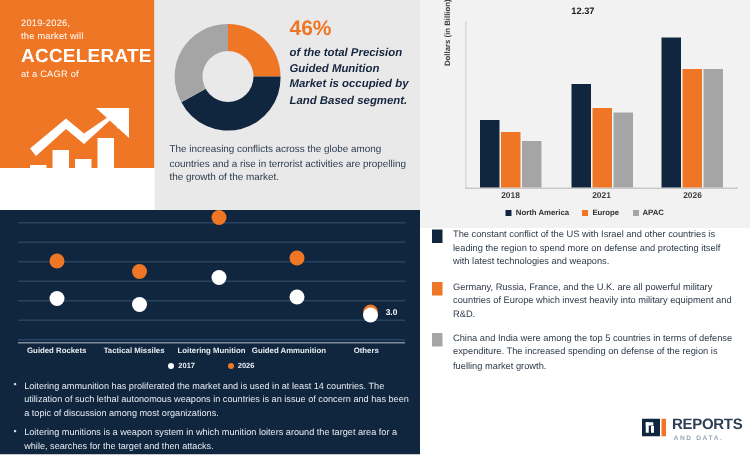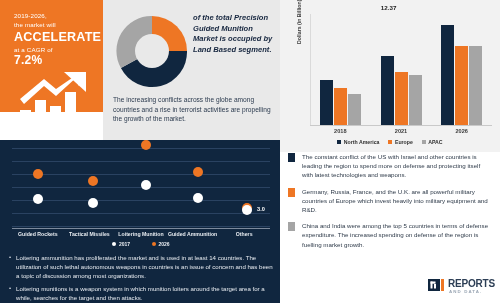--- a/index.html
+++ b/index.html
@@ -136,21 +136,20 @@
 </head>
 <body>
 
 <div id="infographic">
 
   <div class="orange-panel">
     <div class="op-line1">2019-2026,</div>
     <div class="op-line1">the market will</div>
     <div class="op-accelerate">ACCELERATE</div>
     <div class="op-line3">at a CAGR of</div>
-    <div class="op-cagr">7.2%</div>
 
     <svg class="growth-icon" viewBox="0 0 74 62">
       <rect x="2" y="40" width="11" height="20" fill="#ffffff"></rect>
       <rect x="17" y="30" width="11" height="30" fill="#ffffff"></rect>
       <rect x="32" y="36" width="11" height="24" fill="#ffffff"></rect>
       <rect x="47" y="22" width="11" height="38" fill="#ffffff"></rect>
       <path d="M6 34 L26 16 L38 26 L60 6 L60 16 L66 8 L66 2 L48 2 L54 8 L38 19 L26 9 L2 29 Z" fill="#ffffff"></path>
       <polygon points="46,2 68,2 68,22" fill="#ffffff"></polygon>
     </svg>
   </div>
@@ -162,20 +161,21 @@
         <path d="M39 39 L39 4 A35 35 0 0 1 74 39 Z" fill="#ee7624"></path>
 
         <path d="M39 39 L74 39 A35 35 0 0 1 7.9 56.1 Z" fill="#10263f"></path>
 
         <path d="M39 39 L7.9 56.1 A35 35 0 0 1 39 4 Z" fill="#a5a5a5"></path>
         <circle cx="39" cy="39" r="17" fill="#e9e9e9"></circle>
       </svg>
     </div>
 
     <div class="pct-block">
+      <div class="pct-value">46%</div>
       <div class="pct-text">of the total Precision Guided Munition Market is occupied by Land Based segment.</div>
     </div>
 
     <div class="grey-note">The increasing conflicts across the globe among countries and a rise in terrorist activities are propelling the growth of the market.</div>
   </div>
 
   <div class="chart-panel">
     <div class="bar-chart-area">
       <div class="y-axis-title">Dollars (in Billion)</div>
       <div class="bar-axis-vline"></div>

